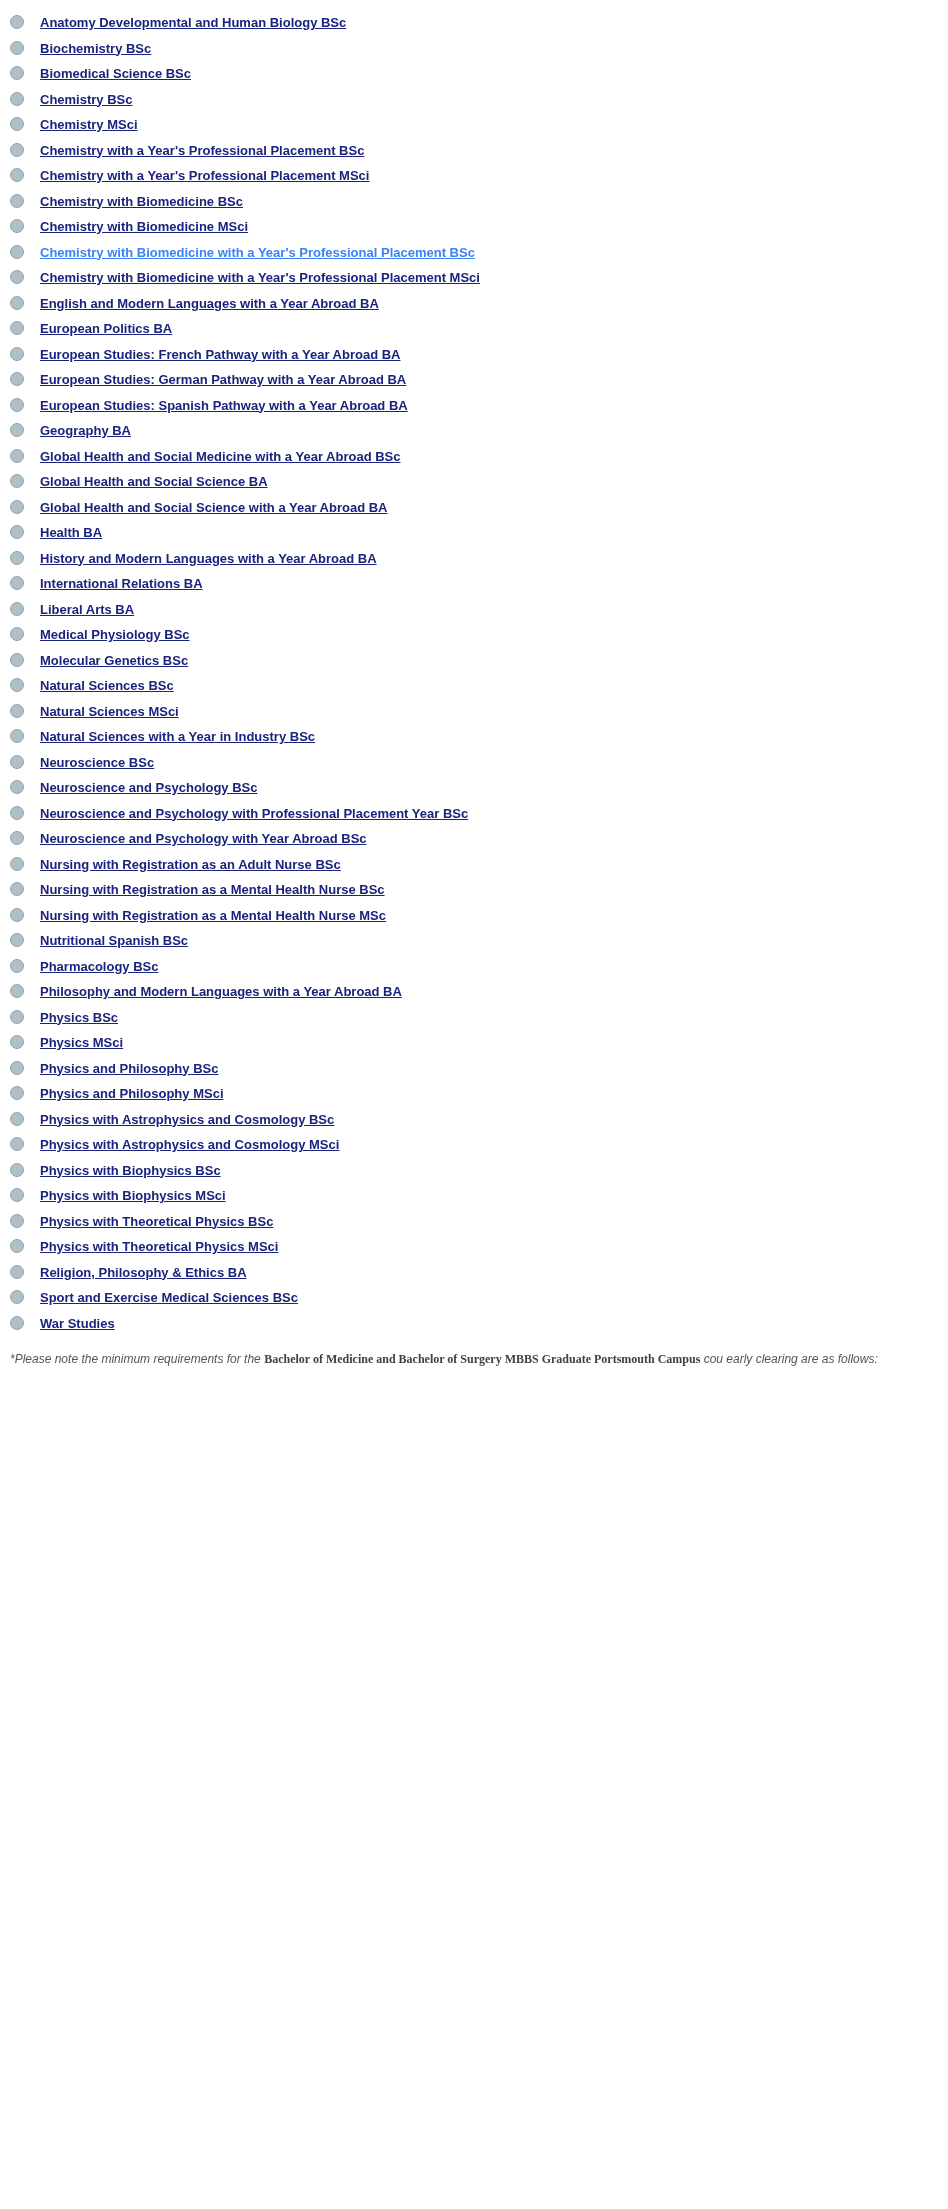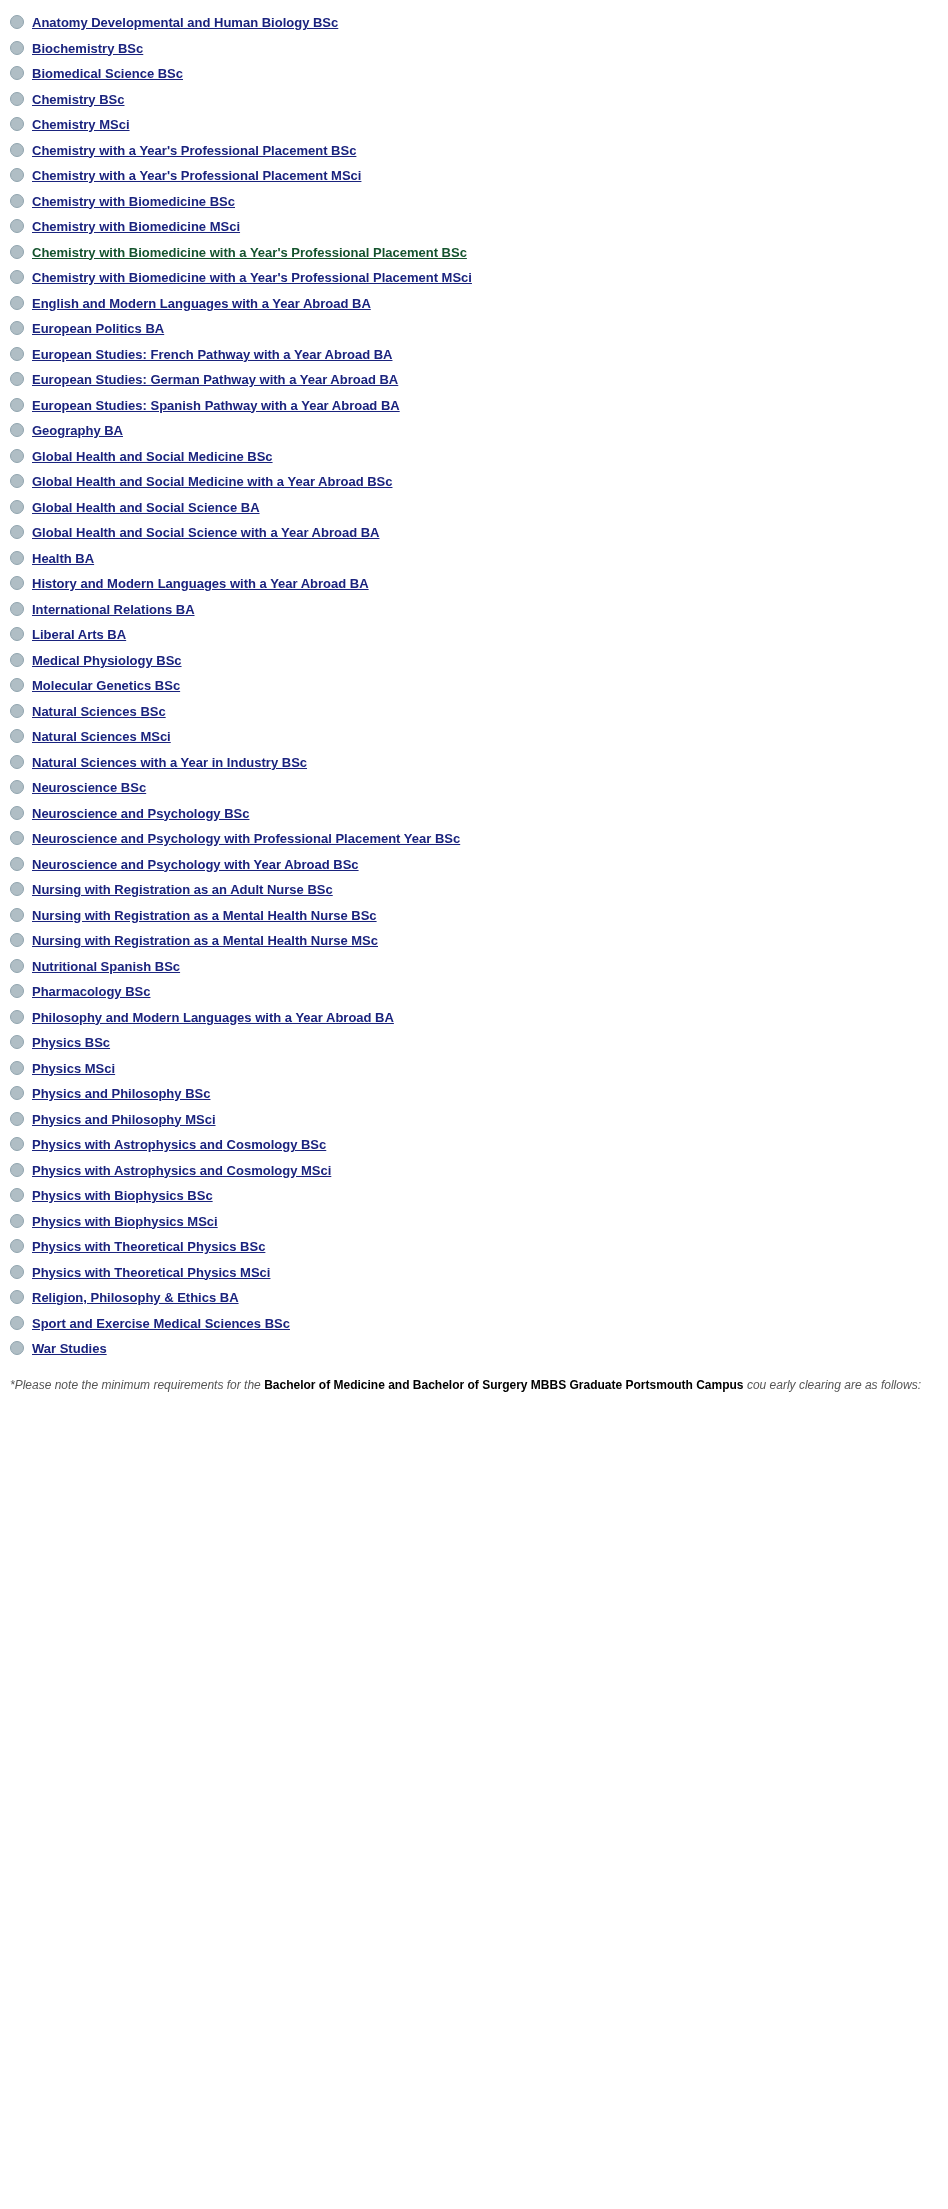--- a/index.html
+++ b/index.html
@@ -13,52 +13,53 @@
     }
     .course-list {
       list-style: none;
       padding: 0;
       margin: 0;
     }
     .course-item {
       display: flex;
       align-items: flex-start;
       padding: 3px 0;
-      gap: 8px;
+      gap: 16px;
     }
     .bullet {
       width: 14px;
       height: 14px;
       border-radius: 50%;
       background: #b0bec5;
       flex-shrink: 0;
       margin-top: 2px;
       border: 1px solid #90a4ae;
     }
     .course-link {
       color: #1a237e;
       text-decoration: underline;
       font-weight: bold;
       font-size: 13px;
       cursor: pointer;
       line-height: 1.5;
     }
     .course-link.highlight {
-      color: #14532d;
+      color: #3b82f6;
     }
     .footnote {
       margin-top: 16px;
       font-size: 12px;
       color: #555;
       font-style: italic;
     }
     .footnote strong {
       font-style: normal;
       font-weight: bold;
-      color: #000000;
+      color: #404040;
+      font-family: Liberation Serif, serif;
     }
   </style>
 </head>
 <body>
 
 <ul class="course-list" id="course-list-container">
 <li class="course-item">
       <span class="bullet"></span>
       <a class="course-link" href="#">Anatomy Developmental and Human Biology BSc</a>
     </li>
@@ -121,24 +122,20 @@
     <li class="course-item">
       <span class="bullet"></span>
       <a class="course-link" href="#">European Studies: Spanish Pathway with a Year Abroad BA</a>
     </li>
     <li class="course-item">
       <span class="bullet"></span>
       <a class="course-link" href="#">Geography BA</a>
     </li>
     <li class="course-item">
       <span class="bullet"></span>
-      <a class="course-link" href="#">Global Health and Social Medicine BSc</a>
-    </li>
-    <li class="course-item">
-      <span class="bullet"></span>
       <a class="course-link" href="#">Global Health and Social Medicine with a Year Abroad BSc</a>
     </li>
     <li class="course-item">
       <span class="bullet"></span>
       <a class="course-link" href="#">Global Health and Social Science BA</a>
     </li>
     <li class="course-item">
       <span class="bullet"></span>
       <a class="course-link" href="#">Global Health and Social Science with a Year Abroad BA</a>
     </li>

